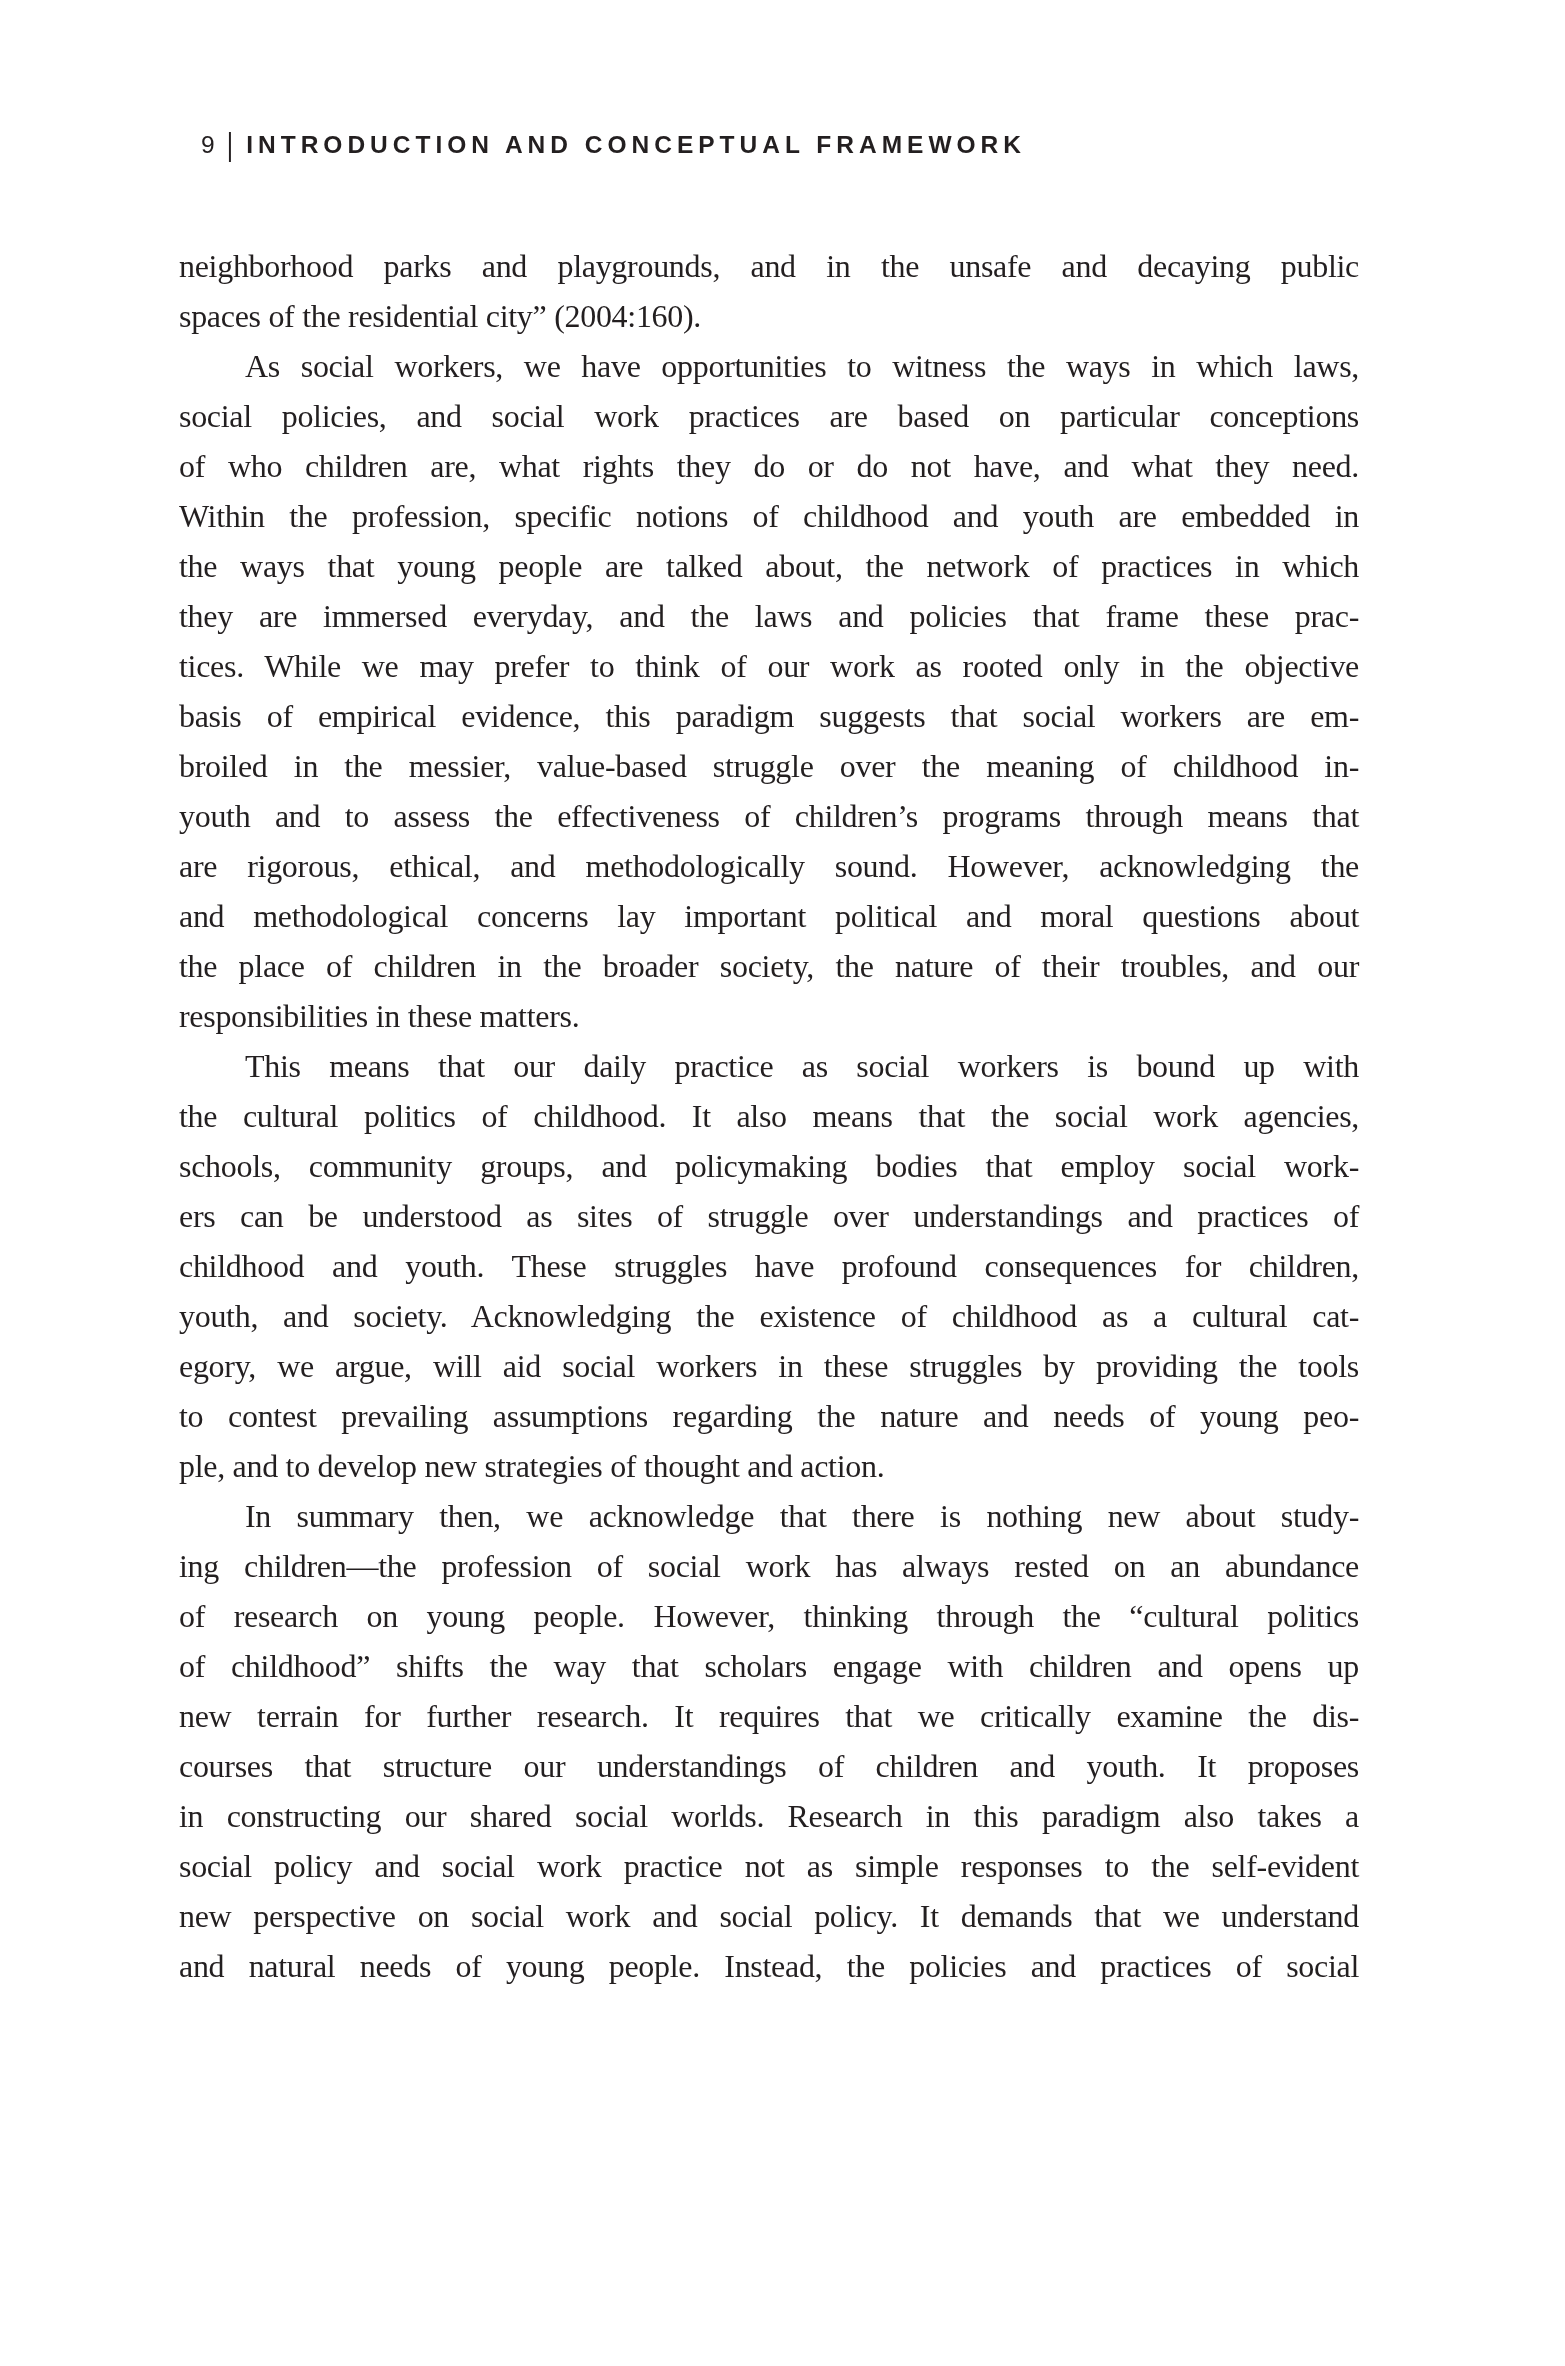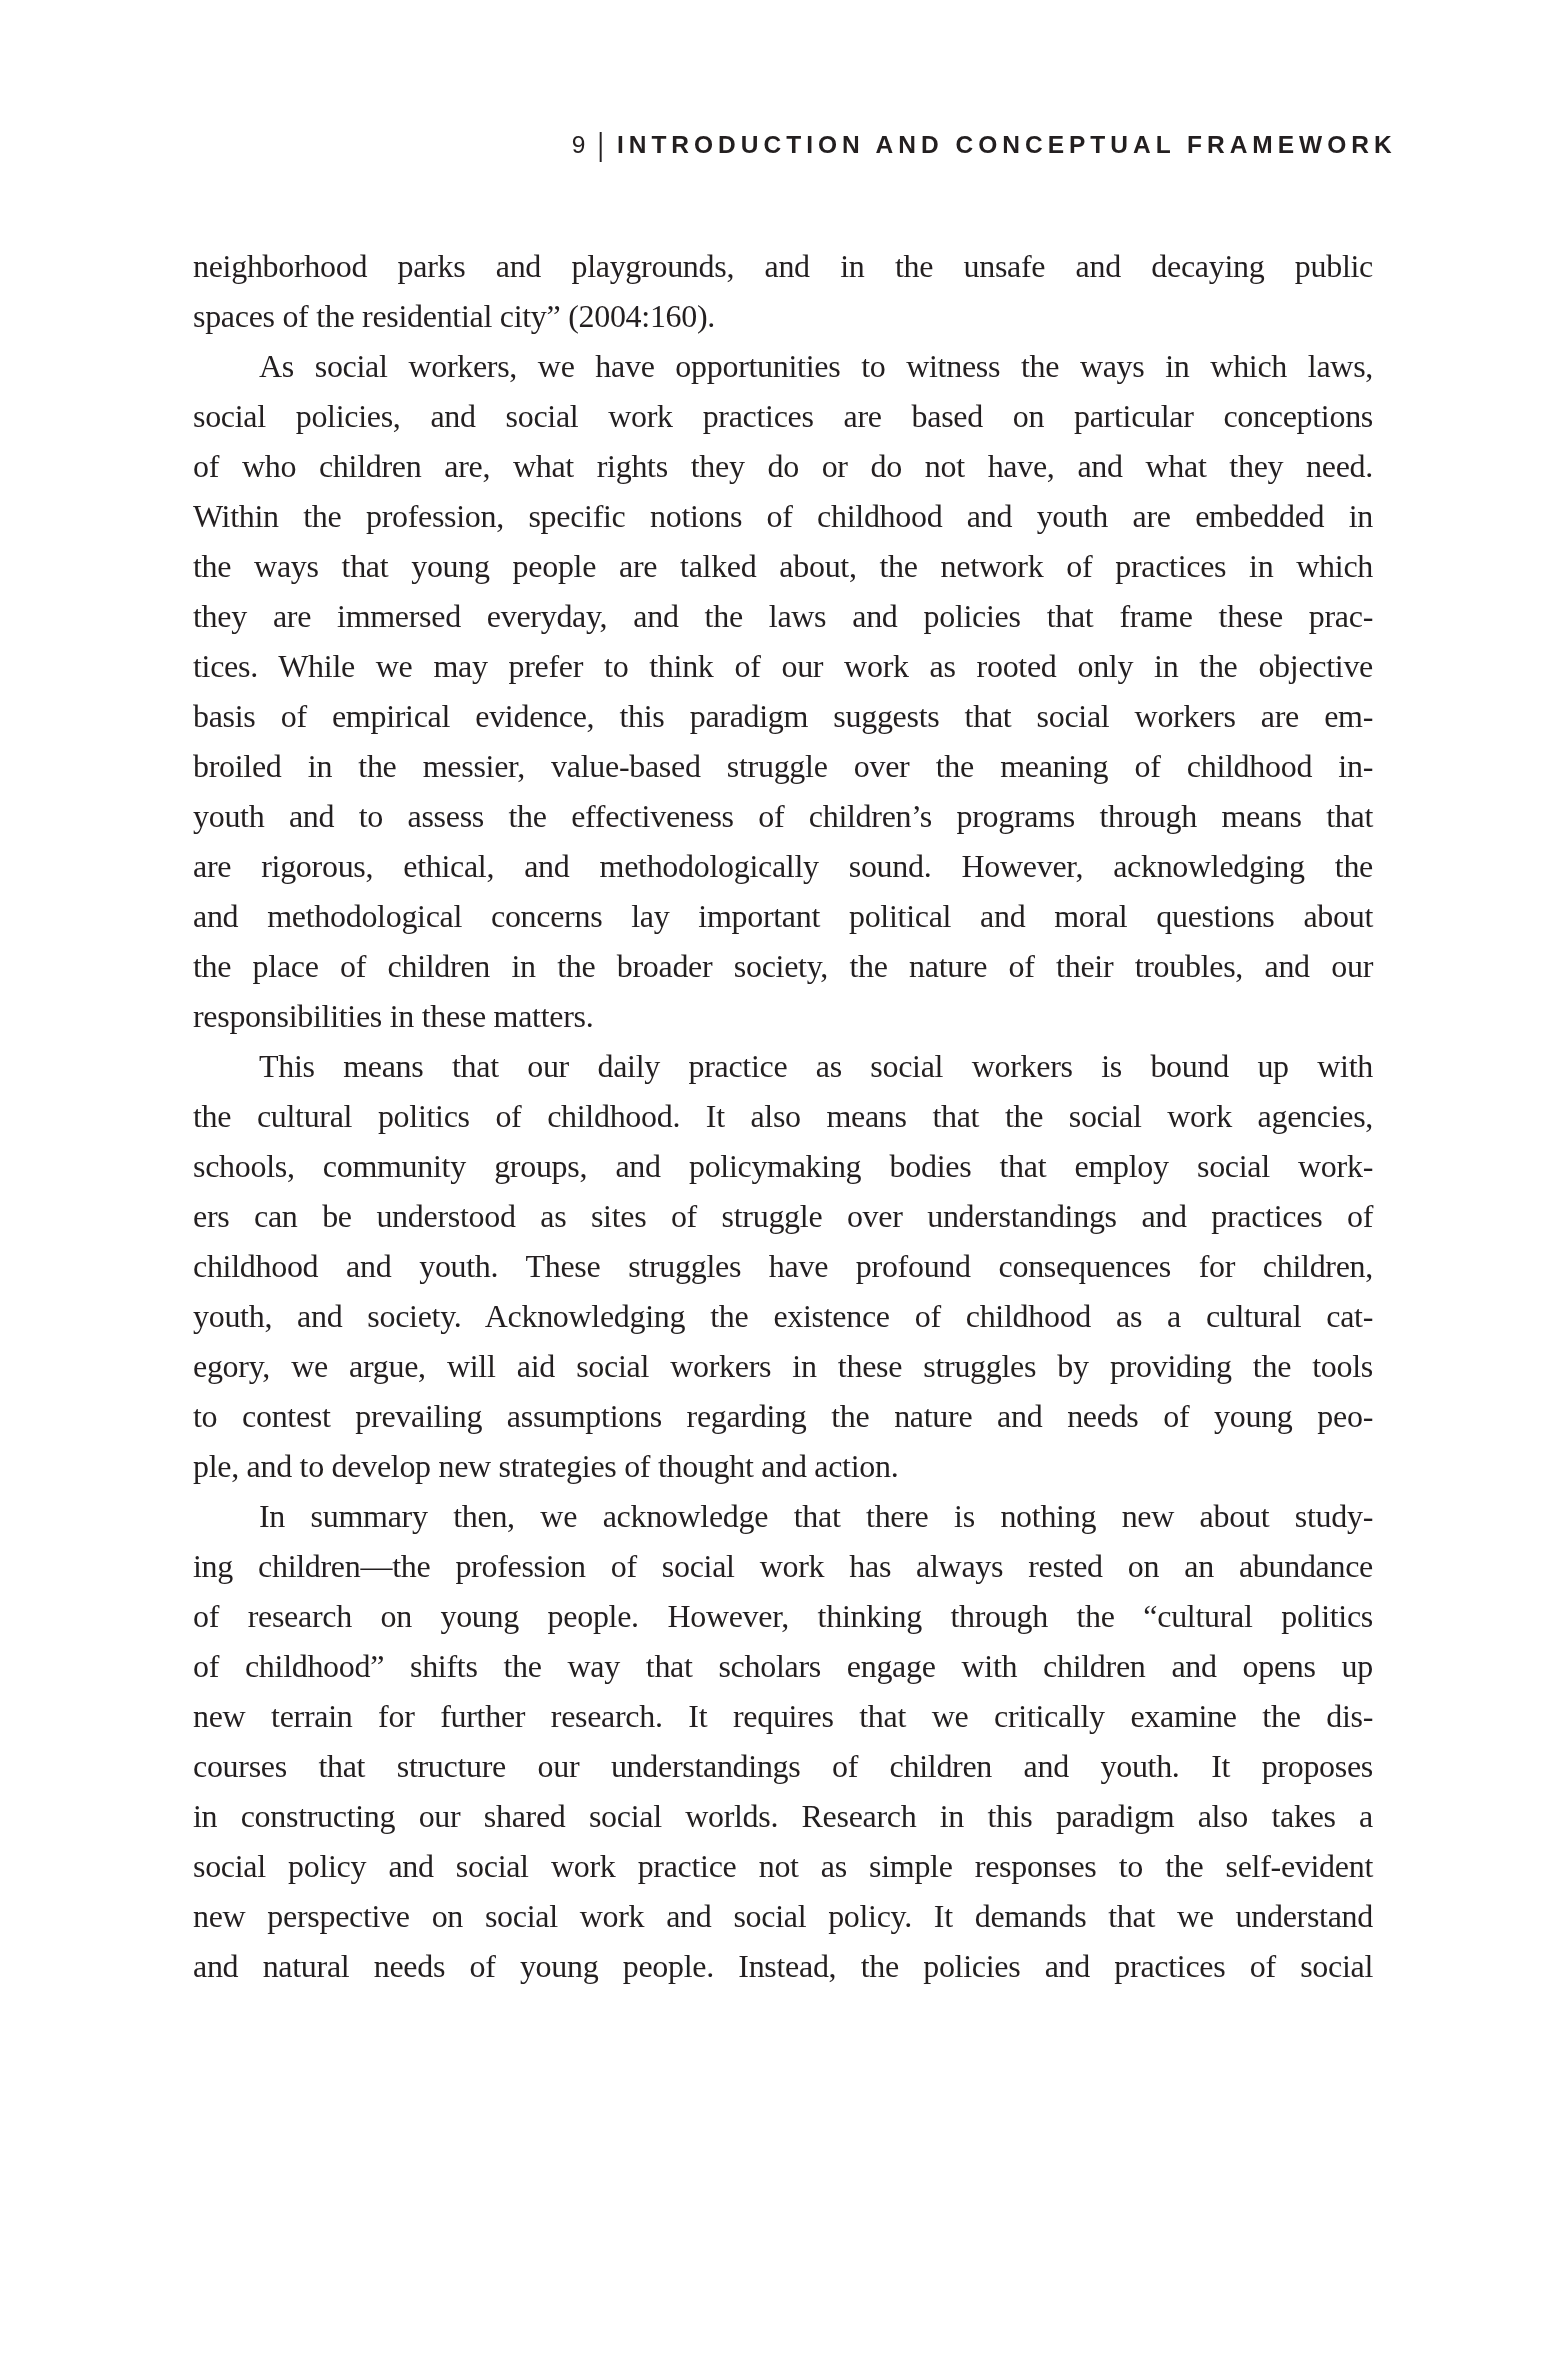--- a/index.html
+++ b/index.html
@@ -16,23 +16,23 @@
   .page {
     position: absolute;
     left: 0; top: 0;
     width: 1566px;
     height: 2366px;
     background: #ffffff;
   }
   .running-head {
     position: absolute;
     top: 130px;
-    left: 210px;
+    left: 201px;
     width: 1182px;
-    text-align: right;
+    text-align: left;
     font-family: "Liberation Sans", sans-serif;
     font-size: 24.5px;
     line-height: 30px;
     color: #231f20;
     white-space: nowrap;
   }
   .running-head .folio {
     font-weight: normal;
     letter-spacing: 0.9px;
   }
@@ -43,21 +43,21 @@
     transform: scaleY(1.25);
   }
   .running-head .title {
     font-weight: bold;
     letter-spacing: 5px;
     margin-right: -4.7px;
   }
   .body-text {
     position: absolute;
     top: 241px;
-    left: 193px;
+    left: 179px;
     width: 1180px;
     font-family: "Liberation Serif", serif;
     font-size: 32px;
     color: #231f20;
   }
   .line {
     display: block;
     height: 50px;
     line-height: 50px;
     white-space: nowrap;

